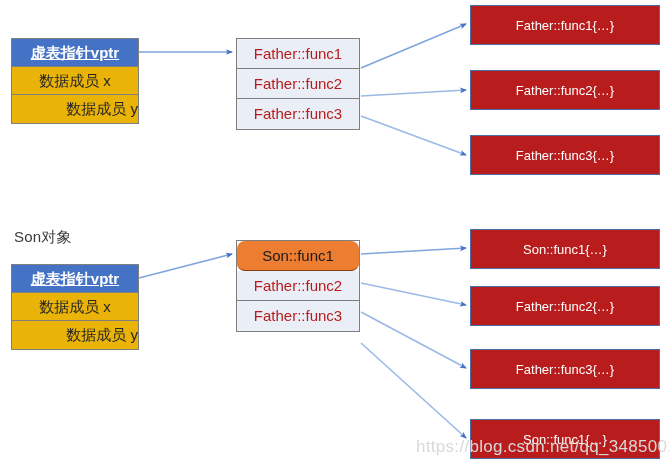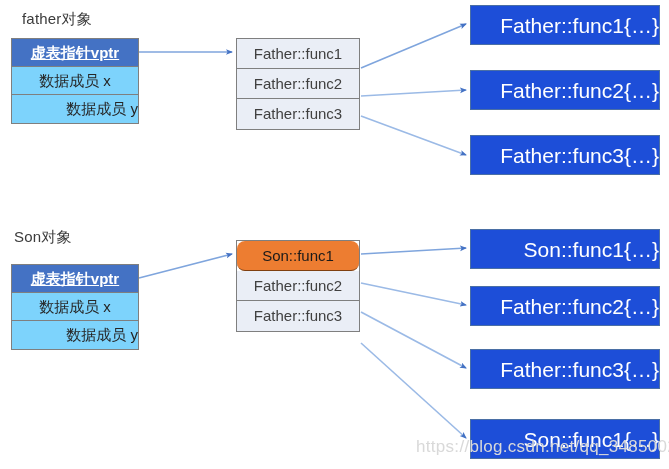--- a/index.html
+++ b/index.html
@@ -35,21 +35,21 @@
     background: #eaeef6;
   }
   .objrow {
     height: 28px;
     line-height: 28px;
     text-align: center;
     font-size: 15px;
     color: #262626;
     border-bottom: 1px solid #7f7f7f;
     box-sizing: border-box;
-    background: #7dd3fc;
+    background: #eab308;
     white-space: nowrap;
   }
   .objrow:last-child { border-bottom: none; text-align: right; }
   .objrow.vptr {
     background: #4472c4;
     color: #ffffff;
     font-weight: bold;
     text-decoration: underline;
   }
 
@@ -57,21 +57,21 @@
   .vtable {
     width: 124px;
     border: 1px solid #7f7f7f;
     box-sizing: border-box;
   }
   .vrow {
     height: 30px;
     line-height: 30px;
     text-align: center;
     font-size: 15px;
-    color: #404040;
+    color: #b91c1c;
     background: #eaeef6;
     border-bottom: 1px solid #7f7f7f;
     box-sizing: border-box;
     white-space: nowrap;
   }
   .vrow:last-child { border-bottom: none; }
   .vrow.orange {
     background: #ed7d31;
     color: #1a1a1a;
     border-bottom: 1px solid #7f3f10;
@@ -80,26 +80,26 @@
   .vrow.brown {
     background: #833c0b;
     color: #ffffff;
   }
 
   
   .implbox {
     width: 190px;
     height: 40px;
     line-height: 40px;
-    background: #1d4ed8;
+    background: #b91c1c;
     border: 1px solid #4a6fa5;
     box-sizing: border-box;
     color: #ffffff;
-    font-size: 21px;
-    text-align: right;
+    font-size: 13px;
+    text-align: center;
     white-space: nowrap;
   }
 
   
   #arrows {
     position: absolute;
     left: 0; top: 0;
     width: 669px;
     height: 469px;
     pointer-events: none;
@@ -133,21 +133,20 @@
     <line x1="361" y1="116" x2="466" y2="155" stroke="#9BBAE6" stroke-width="1.6" marker-end="url(#ah)"></line>
 
     <line x1="139" y1="278" x2="232" y2="254" stroke="#7FA5DD" stroke-width="1.6" marker-end="url(#ah)"></line>
 
     <line x1="361" y1="254" x2="466" y2="248" stroke="#7FA5DD" stroke-width="1.6" marker-end="url(#ah)"></line>
     <line x1="361" y1="283" x2="466" y2="305" stroke="#9BBAE6" stroke-width="1.6" marker-end="url(#ah)"></line>
     <line x1="361" y1="312" x2="466" y2="368" stroke="#9BBAE6" stroke-width="1.6" marker-end="url(#ah)"></line>
     <line x1="361" y1="343" x2="466" y2="438" stroke="#9BBAE6" stroke-width="1.6" marker-end="url(#ah)"></line>
   </svg>
 
-  <div class="abs caption" style="left:22px; top:10px;">father对象</div>
 
   <div class="abs objbox" style="left:11px; top:38px;">
     <div class="objrow vptr">虚表指针vptr</div>
     <div class="objrow">数据成员 x</div>
     <div class="objrow">数据成员 y</div>
   </div>
 
   <div class="abs vtable" style="left:236px; top:38px;">
     <div class="vrow">Father::func1</div>
     <div class="vrow">Father::func2</div>

